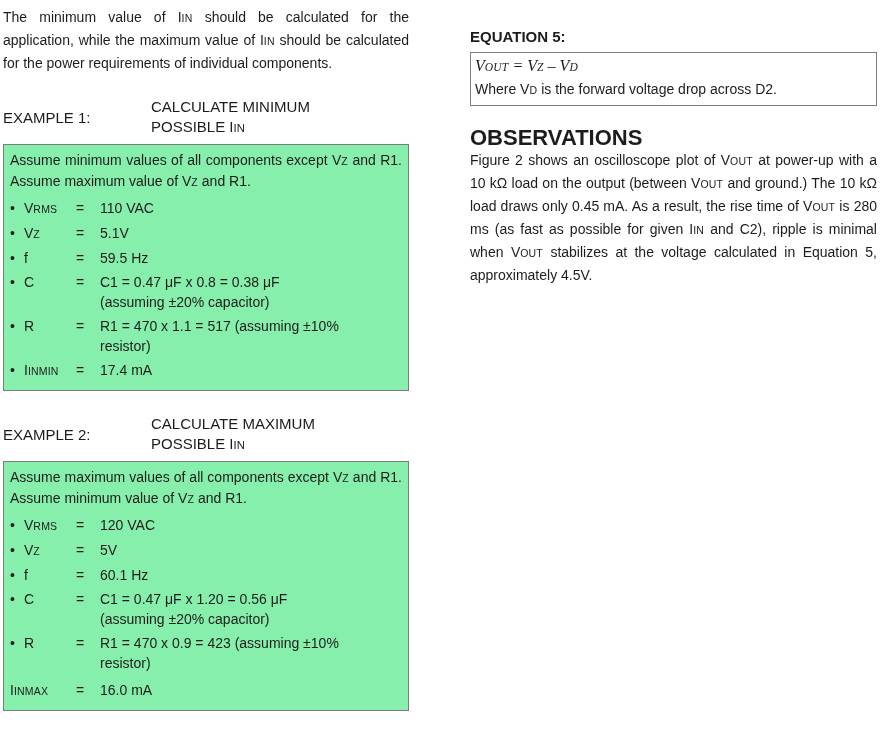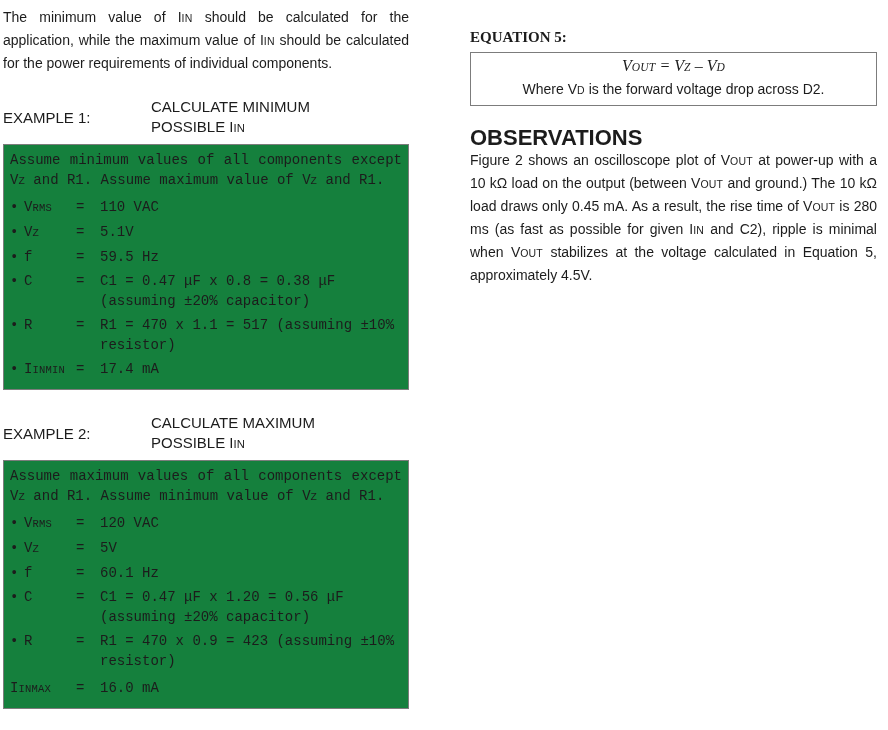--- a/index.html
+++ b/index.html
@@ -21,34 +21,34 @@
   
   .ex-heading {
     display: flex; font-weight: normal; font-size: 15px; line-height: 20px;
     margin-top: 23px; margin-bottom: 6px; align-items: center;
   }
   .ex-label { flex: none; width: 148px; }
   .ex-title { white-space: pre-line; }
 
   
   .pbox {
-    border: 1px solid #7c7c7c; background: #15803d;
+    border: 1px solid #7c7c7c; background: #86efac;
     padding: 5px 6px 9px 6px;
-    font-size: 14px; line-height: 20px; font-family: Liberation Mono, monospace;
+    font-size: 14px; line-height: 20px;
   }
   .pbox .box-intro { text-align: justify; margin-bottom: 6px; }
   .prow { display: grid; grid-template-columns: 14px 52px 24px auto; margin-top: 4px; }
   .prow.nob { grid-template-columns: 66px 24px auto; margin-top: 7px; }
   .pval { white-space: pre-line; }
 
   
-  .eq-heading { font-weight: bold; font-size: 15px; line-height: 18px; margin-top: 22px; font-family: Liberation Serif, serif; }
+  .eq-heading { font-weight: bold; font-size: 15px; line-height: 18px; margin-top: 22px; }
   .eq-box {
     border: 1px solid #7c7c7c; margin-top: 6px;
-    padding: 2px 4px 4px 4px; text-align: center;
+    padding: 2px 4px 4px 4px; text-align: left;
   }
   .eq-math {
     font-family: "Liberation Serif", "DejaVu Serif", serif;
     font-style: italic; font-size: 16px; line-height: 22px;
   }
   .eq-math .sc { font-size: 0.72em; }
   .eq-note { font-size: 14px; line-height: 22px; }
   .para-assuming { margin-top: 14px; }
   .obs-heading { font-size: 22px; font-weight: bold; line-height: 22px; margin-top: 21px; }
   .para-figure2 { }

